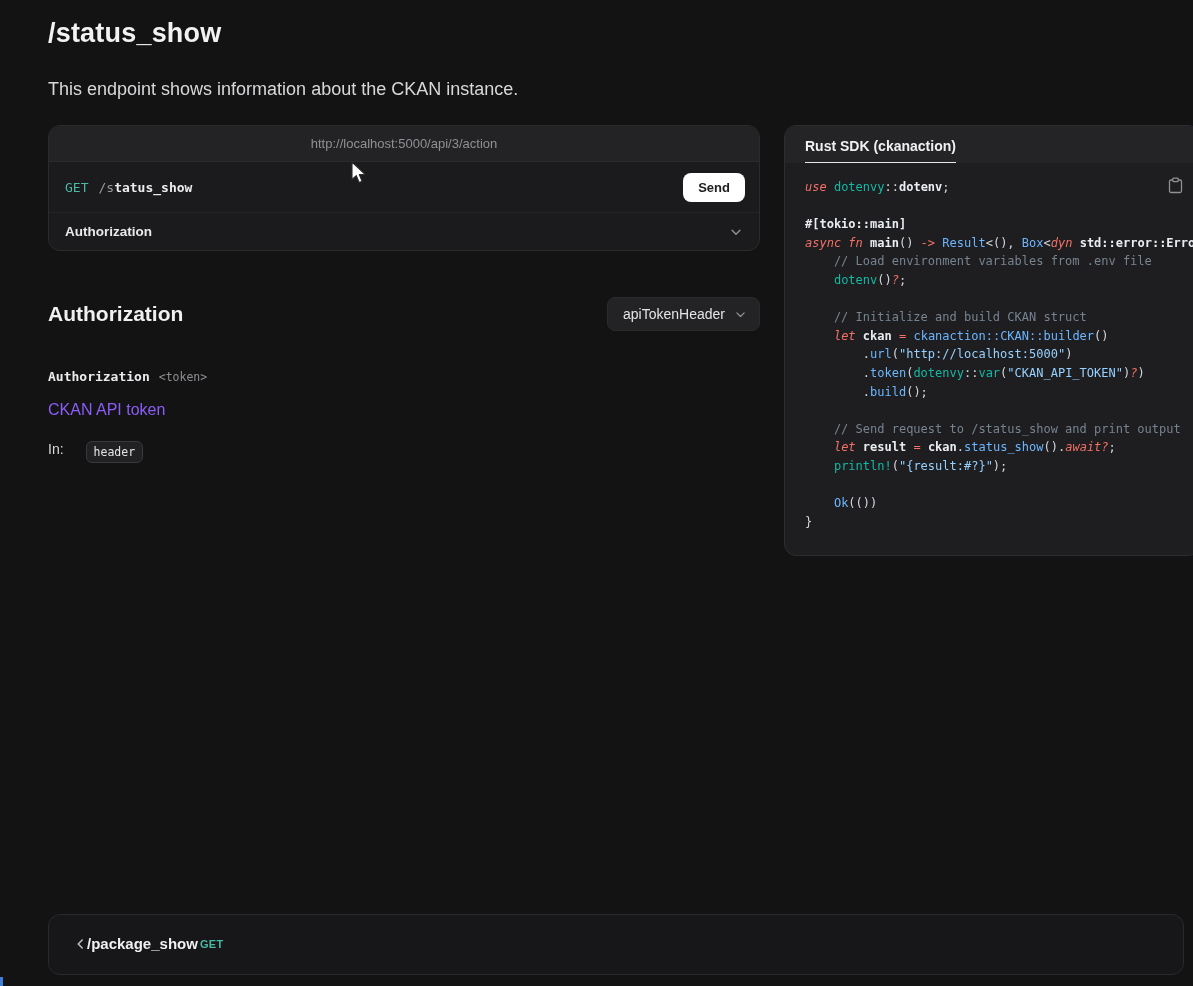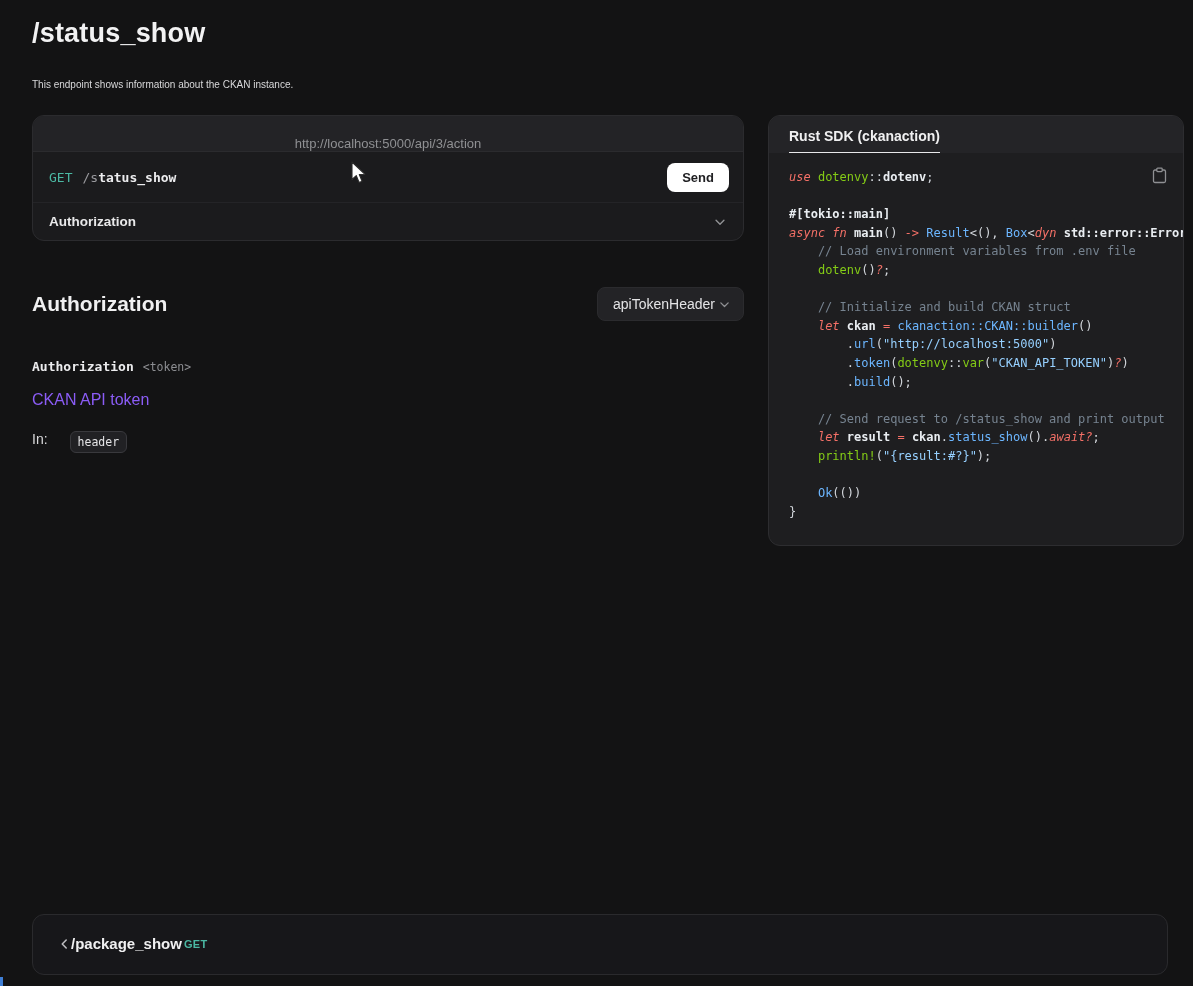--- a/index.html
+++ b/index.html
@@ -4,36 +4,36 @@
 <style>
   * { margin:0; padding:0; box-sizing:border-box; }
   html,body { background:#131314; }
   body {
     width:1193px; height:986px; overflow:hidden; position:relative;
     font-family:"Liberation Sans", sans-serif;
     color:#ededee;
   }
   .page {
     width:1193px; height:986px;
-    padding:18px 25px 11px 32px;
+    padding:18px 25px 11px 48px;
     display:flex; flex-direction:column;
   }
   .page-title { font-size:27px; font-weight:700; letter-spacing:.2px; color:#f2f2f3; }
-  .page-desc { margin-top:30px; font-size:10px; color:#d8d8da; }
+  .page-desc { margin-top:30px; font-size:18px; color:#d8d8da; }
 
   .columns { margin-top:25px; display:flex; gap:24px; align-items:flex-start; }
   .left-col { width:712px; flex:none; }
   .right-col { width:416px; flex:none;border-radius:16px; }
 
   
   .req-card {
     background:#1b1b1d; border:1px solid #2b2b2e; border-radius:12px; overflow:hidden;
   }
   .req-addressbar {
-    background:#232326; height:36px; display:flex; align-items:flex-end; justify-content:center;
+    background:#232326; height:36px; display:flex; align-items:center; justify-content:center;
     font-size:13px; color:#8f9093; border-bottom:1px solid #2b2b2e;
   }
   .req-main {
     display:flex; align-items:center; padding:13px 14px 13px 16px; height:50px;
   }
   .req-method { font-family:"DejaVu Sans Mono", monospace; font-size:13px; color:#4bb8a3; margin-right:10px; }
   .req-path { font-family:"DejaVu Sans Mono", monospace; font-size:13px; font-weight:700; color:#ececee; }
   .req-path::first-letter { color:#9a9a9e; font-weight:400; }
   .send-btn {
     margin-left:auto; background:#ffffff; color:#202023; border:none; border-radius:8px;
@@ -46,21 +46,21 @@
   .req-auth-label { font-size:13.5px; font-weight:700; color:#e9e9ea; }
   .chev { margin-left:auto; display:flex; align-items:center; color:#8f9093; }
 
   
   .auth-section { margin-top:46px; }
   .auth-head { display:flex; align-items:center; justify-content:space-between; }
   .auth-heading { font-size:21px; font-weight:700; color:#f0f0f1; }
   .scheme-btn {
     background:#232326; border:1px solid #2b2b2e; color:#e4e4e6; border-radius:8px;
     font-family:"Liberation Sans", sans-serif; font-size:14px;
-    padding:8px 12px 8px 15px; display:flex; align-items:center; gap:3px; cursor:pointer;
+    padding:8px 12px 8px 15px; display:flex; align-items:center; gap:9px; cursor:pointer;
   }
   .param-block { margin-top:38px; }
   .param-line { display:flex; align-items:baseline; gap:9px; }
   .param-name { font-family:"DejaVu Sans Mono", monospace; font-size:13px; font-weight:700; color:#ececee; }
   .param-type { font-family:"DejaVu Sans Mono", monospace; font-size:11.5px; color:#8d8e92; }
   .param-desc { margin-top:17px; font-size:16px; color:#8b5cf6; }
   .param-in { margin-top:22px; display:flex; align-items:flex-start; gap:22px; font-size:14px; color:#d8d8da; }
   .in-badge {
     font-family:"DejaVu Sans Mono", monospace; font-size:11.5px; color:#e4e4e6;
     background:#212124; border:1px solid #39393d; border-radius:6px; padding:3px 7px;
@@ -83,21 +83,21 @@
   .code {
     font-family:"DejaVu Sans Mono", monospace; font-size:12px; line-height:18.6px;
     white-space:pre; overflow:hidden; color:#d3d7dc;
   }
   .code-line { height:18.6px; }
   .tok-w   { color:#d3d7dc; }
   .tok-b   { color:#e9edf1; font-weight:700; }
   .tok-k   { color:#f47067;font-style:italic; }
   .tok-blu { color:#6cb6ff; }
   .tok-str { color:#96d0ff; }
-  .tok-p   { color:#84cc16;margin-top:42px; }
+  .tok-p   { color:#14b8a6;margin-top:42px; }
   .tok-com { color:#768390; }
 
   
   .bottom-nav {
     margin-top:auto; width:1136px;
     background:#17171a; border:1px solid #2a2a2d; border-radius:12px;
     padding:20px 24px 22px 24px; cursor:pointer;
   }
   .bn-line1 { display:flex; align-items:center; gap:0; }
   .bn-chevron { color:#bdbdc0; display:flex; align-items:center; }

